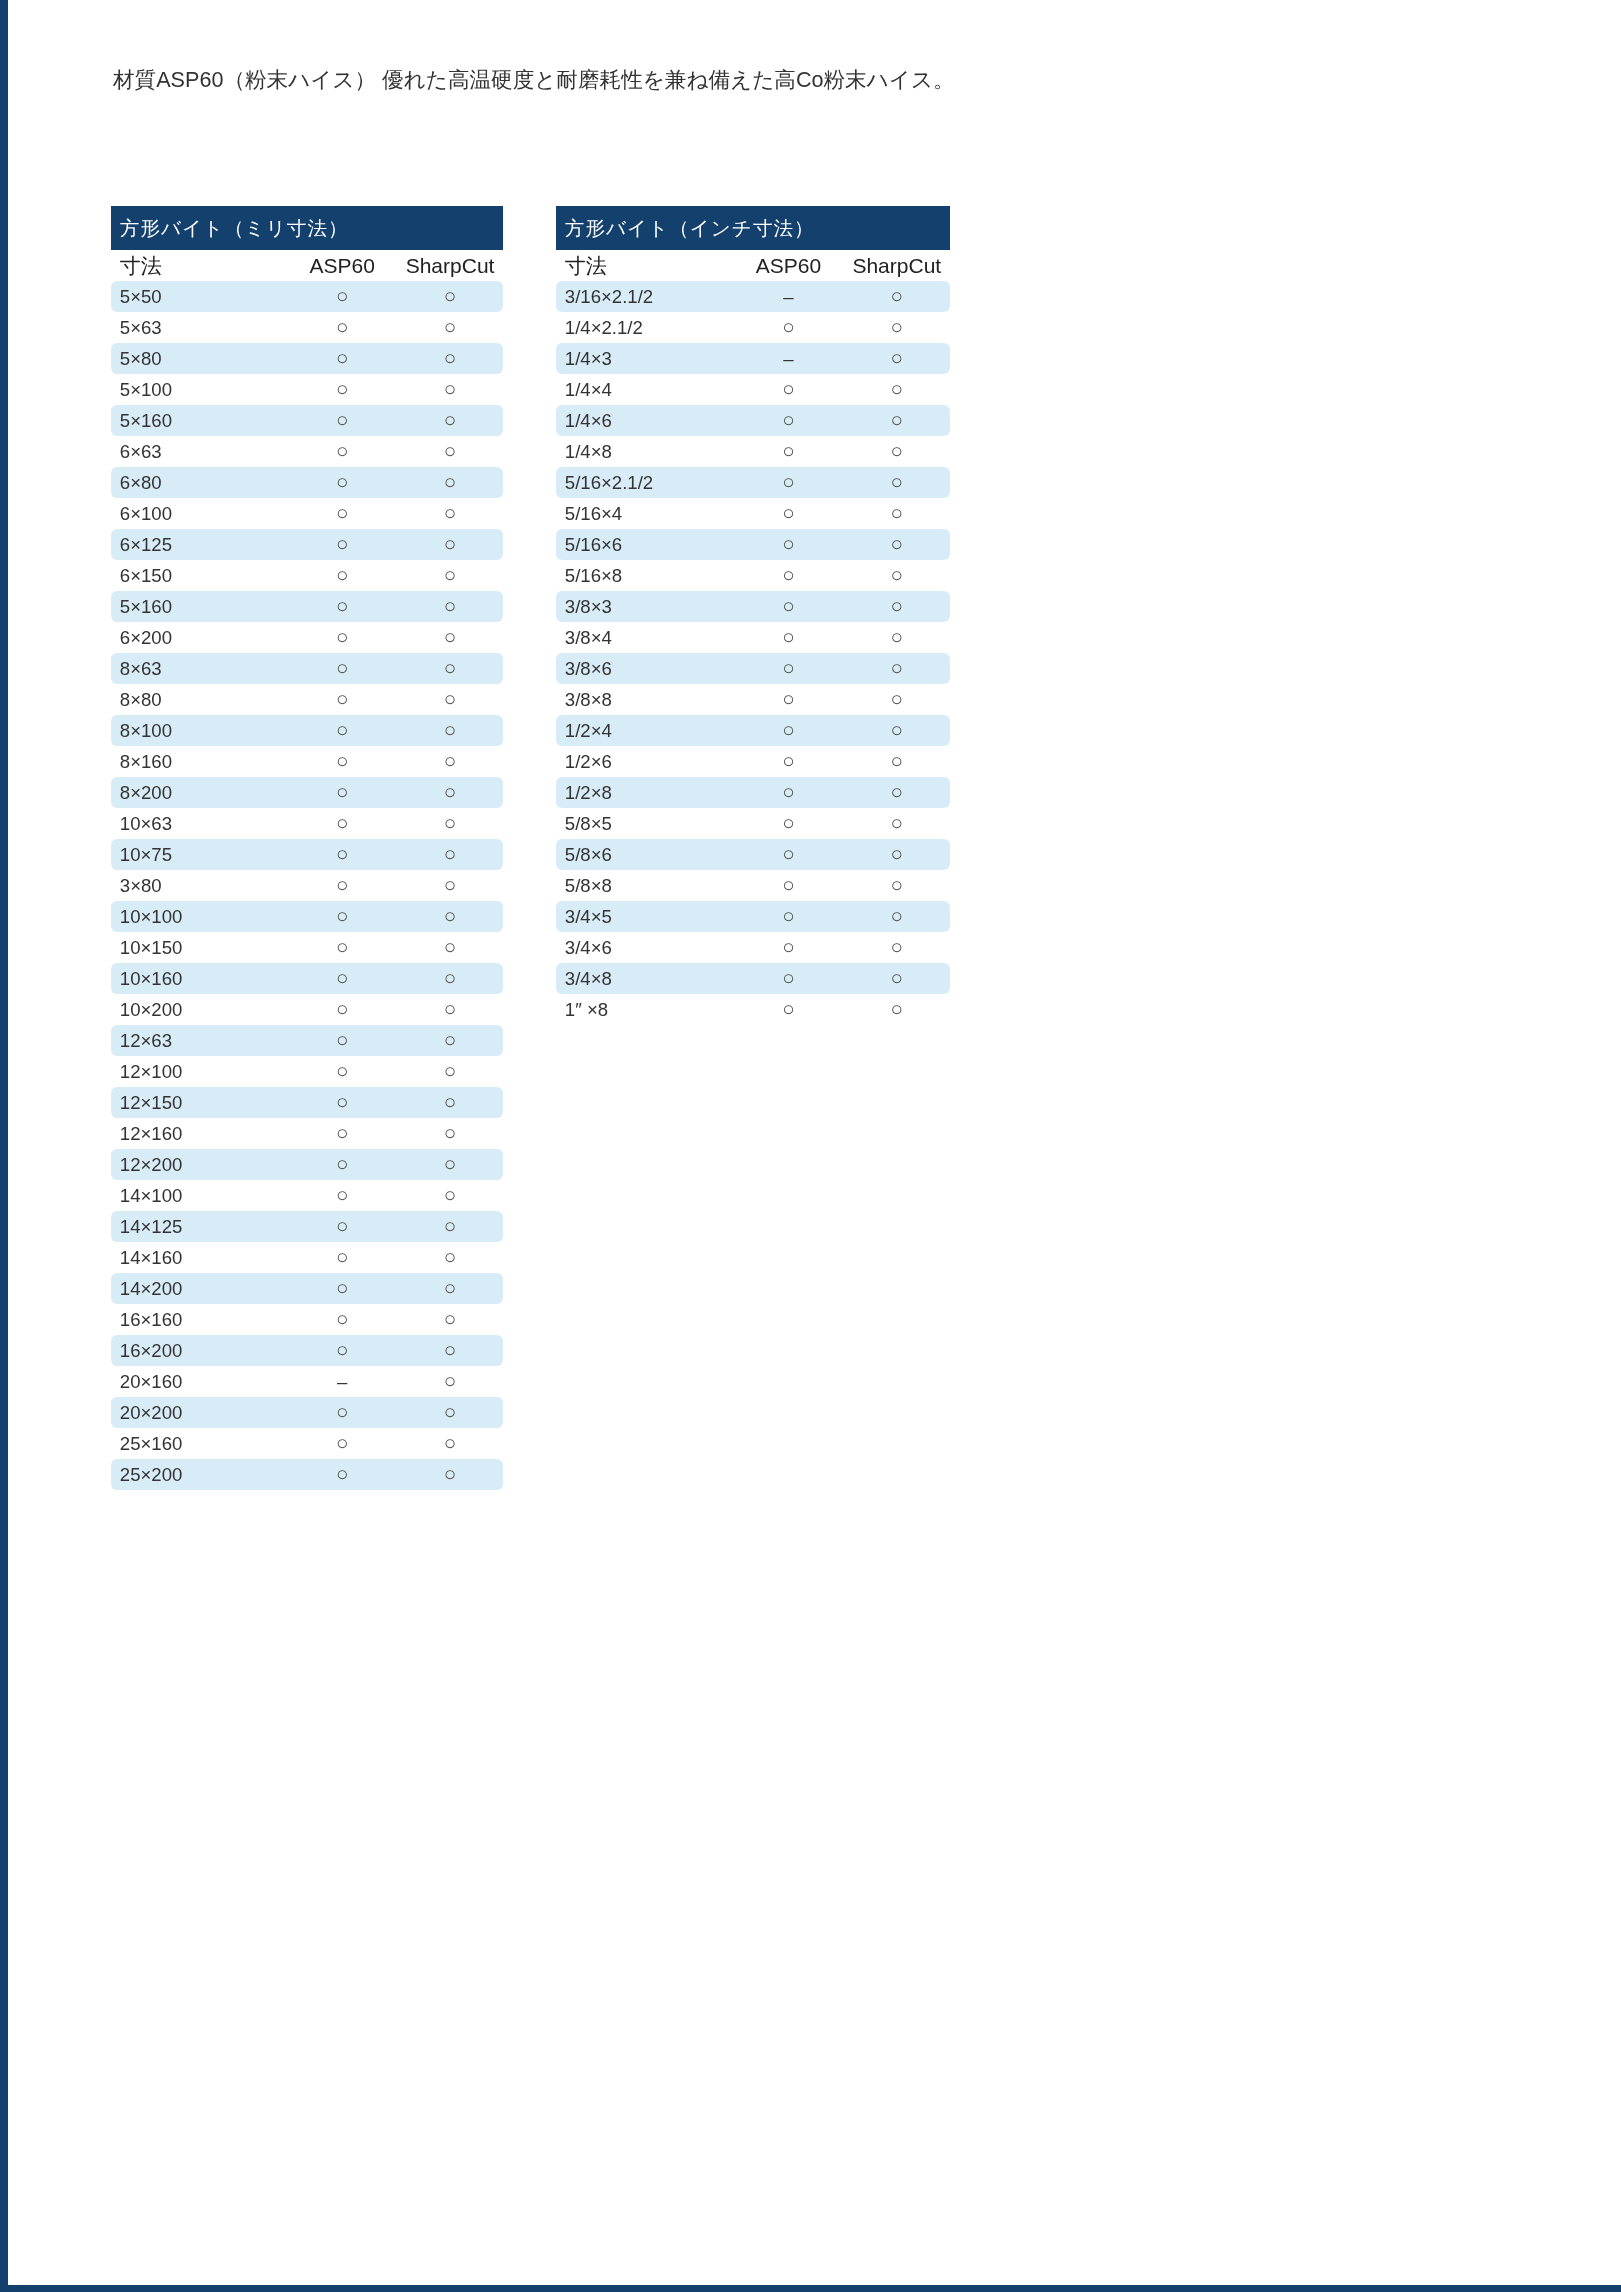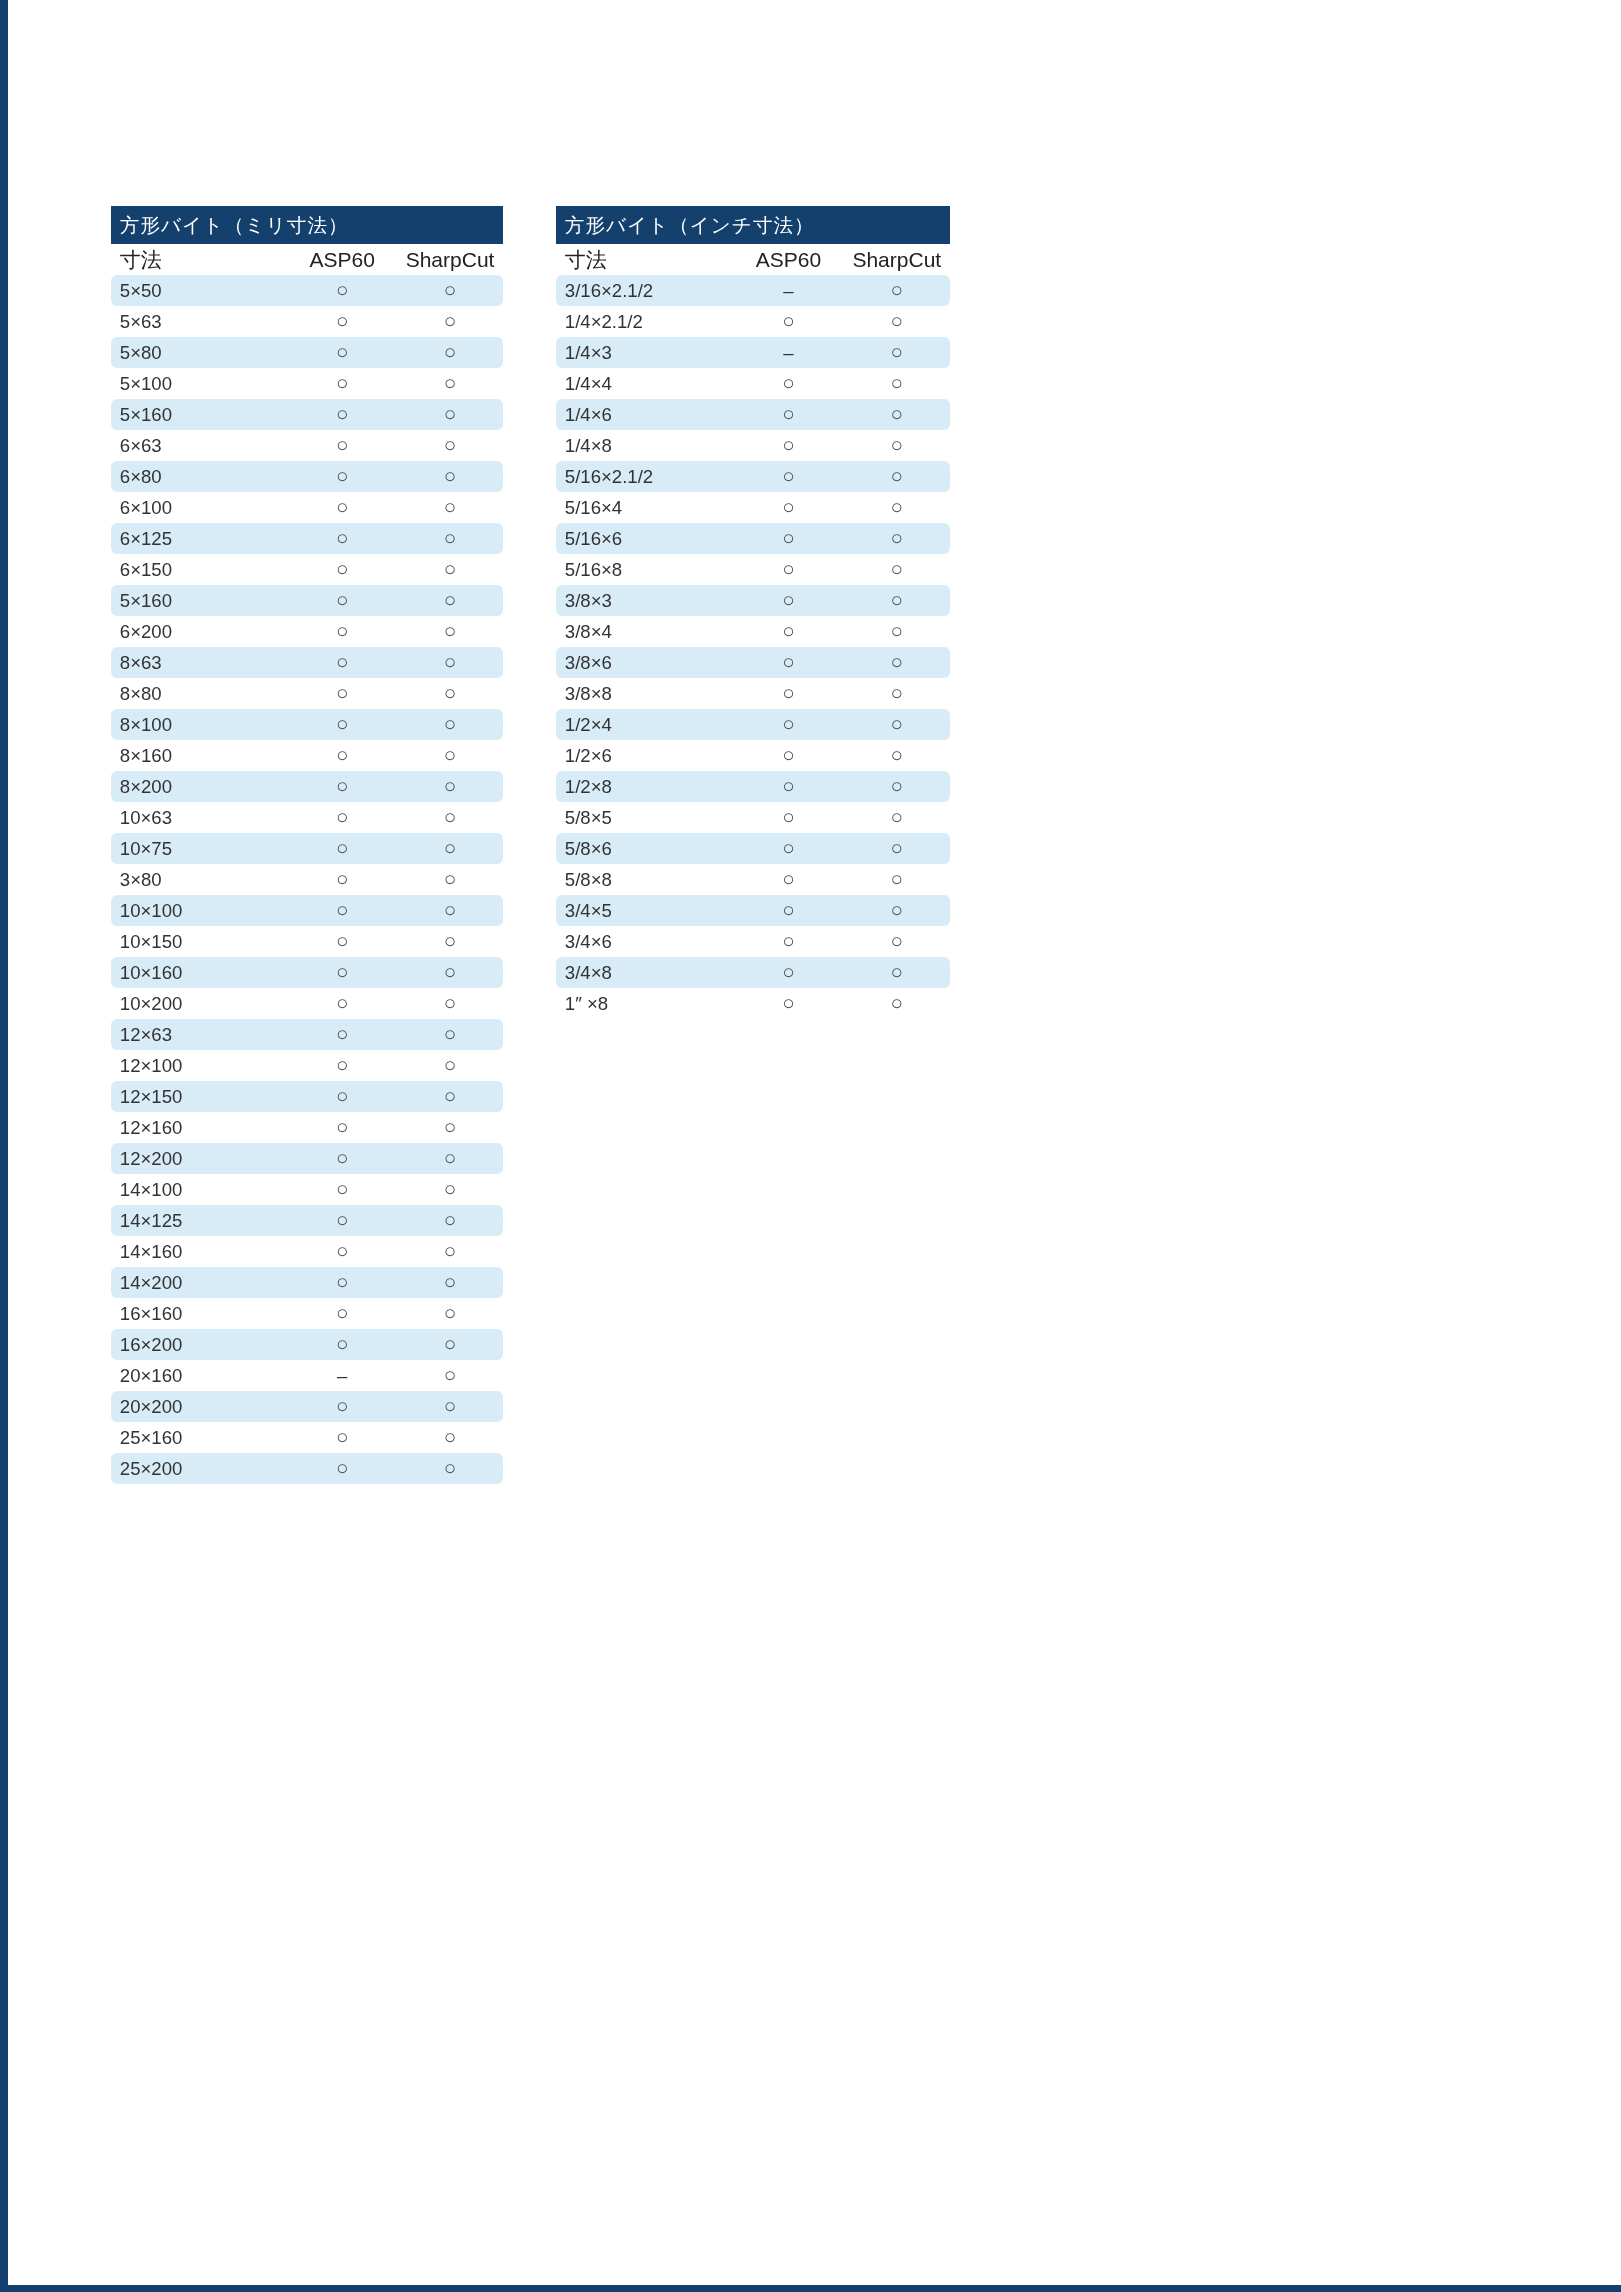--- a/index.html
+++ b/index.html
@@ -9,41 +9,42 @@
     overflow:hidden;
   }
   .frame-left{position:absolute;left:0;top:0;width:7.8px;height:2293px;background:var(--frame,#14406d);}
   .frame-bottom{position:absolute;left:0;bottom:0;width:1621px;height:7.8px;background:var(--frame,#14406d);}
   .intro{position:absolute;left:113px;top:59px;font-size:21.6px;line-height:41px;color:#333;}
   .intro p{margin:0;}
   .tbl{position:absolute;font-size:18.6px;color:#333;}
   .tbl-mm{left:111px;top:206px;width:392px;}
   .tbl-inch{left:556px;top:206px;width:394px;}
   .tbl-title{
-    background:var(--header-bg,#14406d);color:#ffffff;height:38px;
+    background:var(--header-bg,#14406d);color:#ffffff;height:44px;
     display:flex;align-items:center;padding-left:8.8px;font-size:19.6px;
     letter-spacing:1px;box-sizing:border-box;
   }
   .tbl-row{display:flex;height:31px;align-items:center;background:#ffffff;}
   .tbl-row.alt{background:var(--row-alt,#d8ecf8);border-radius:6px;}
   .tbl-head{background:#ffffff;font-size:21px;color:#222;}
   .cell{box-sizing:border-box;overflow:hidden;white-space:nowrap;}
   .c0{width:45%;text-align:left;padding-left:8.8px;}
   .c1{width:28%;text-align:center;}
   .c2{width:27%;text-align:center;}
   .mark{font-size:20.6px;color:var(--circle,#4d4d4d);line-height:1;}
   .dash{font-size:18.6px;color:#333;}
 </style>
 </head>
 <body style="--header-bg: #14406d; --row-alt: #d8ecf8; --frame: #14406d; --circle: #4d4d4d;">
 
 <div class="frame-left"></div>
 <div class="frame-bottom"></div>
 
 <div class="intro">
+  <p>材質ASP60（粉末ハイス） 優れた高温硬度と耐磨耗性を兼ね備えた高Co粉末ハイス。</p>
 </div>
 
 <div class="tbl tbl-mm">
     <div class="tbl-title">方形バイト（ミリ寸法）</div>
     <div class="tbl-row tbl-head">
       <div class="cell c0">寸法</div>
       <div class="cell c1">ASP60</div>
       <div class="cell c2">SharpCut</div>
     </div>
     <div class="tbl-row alt">

